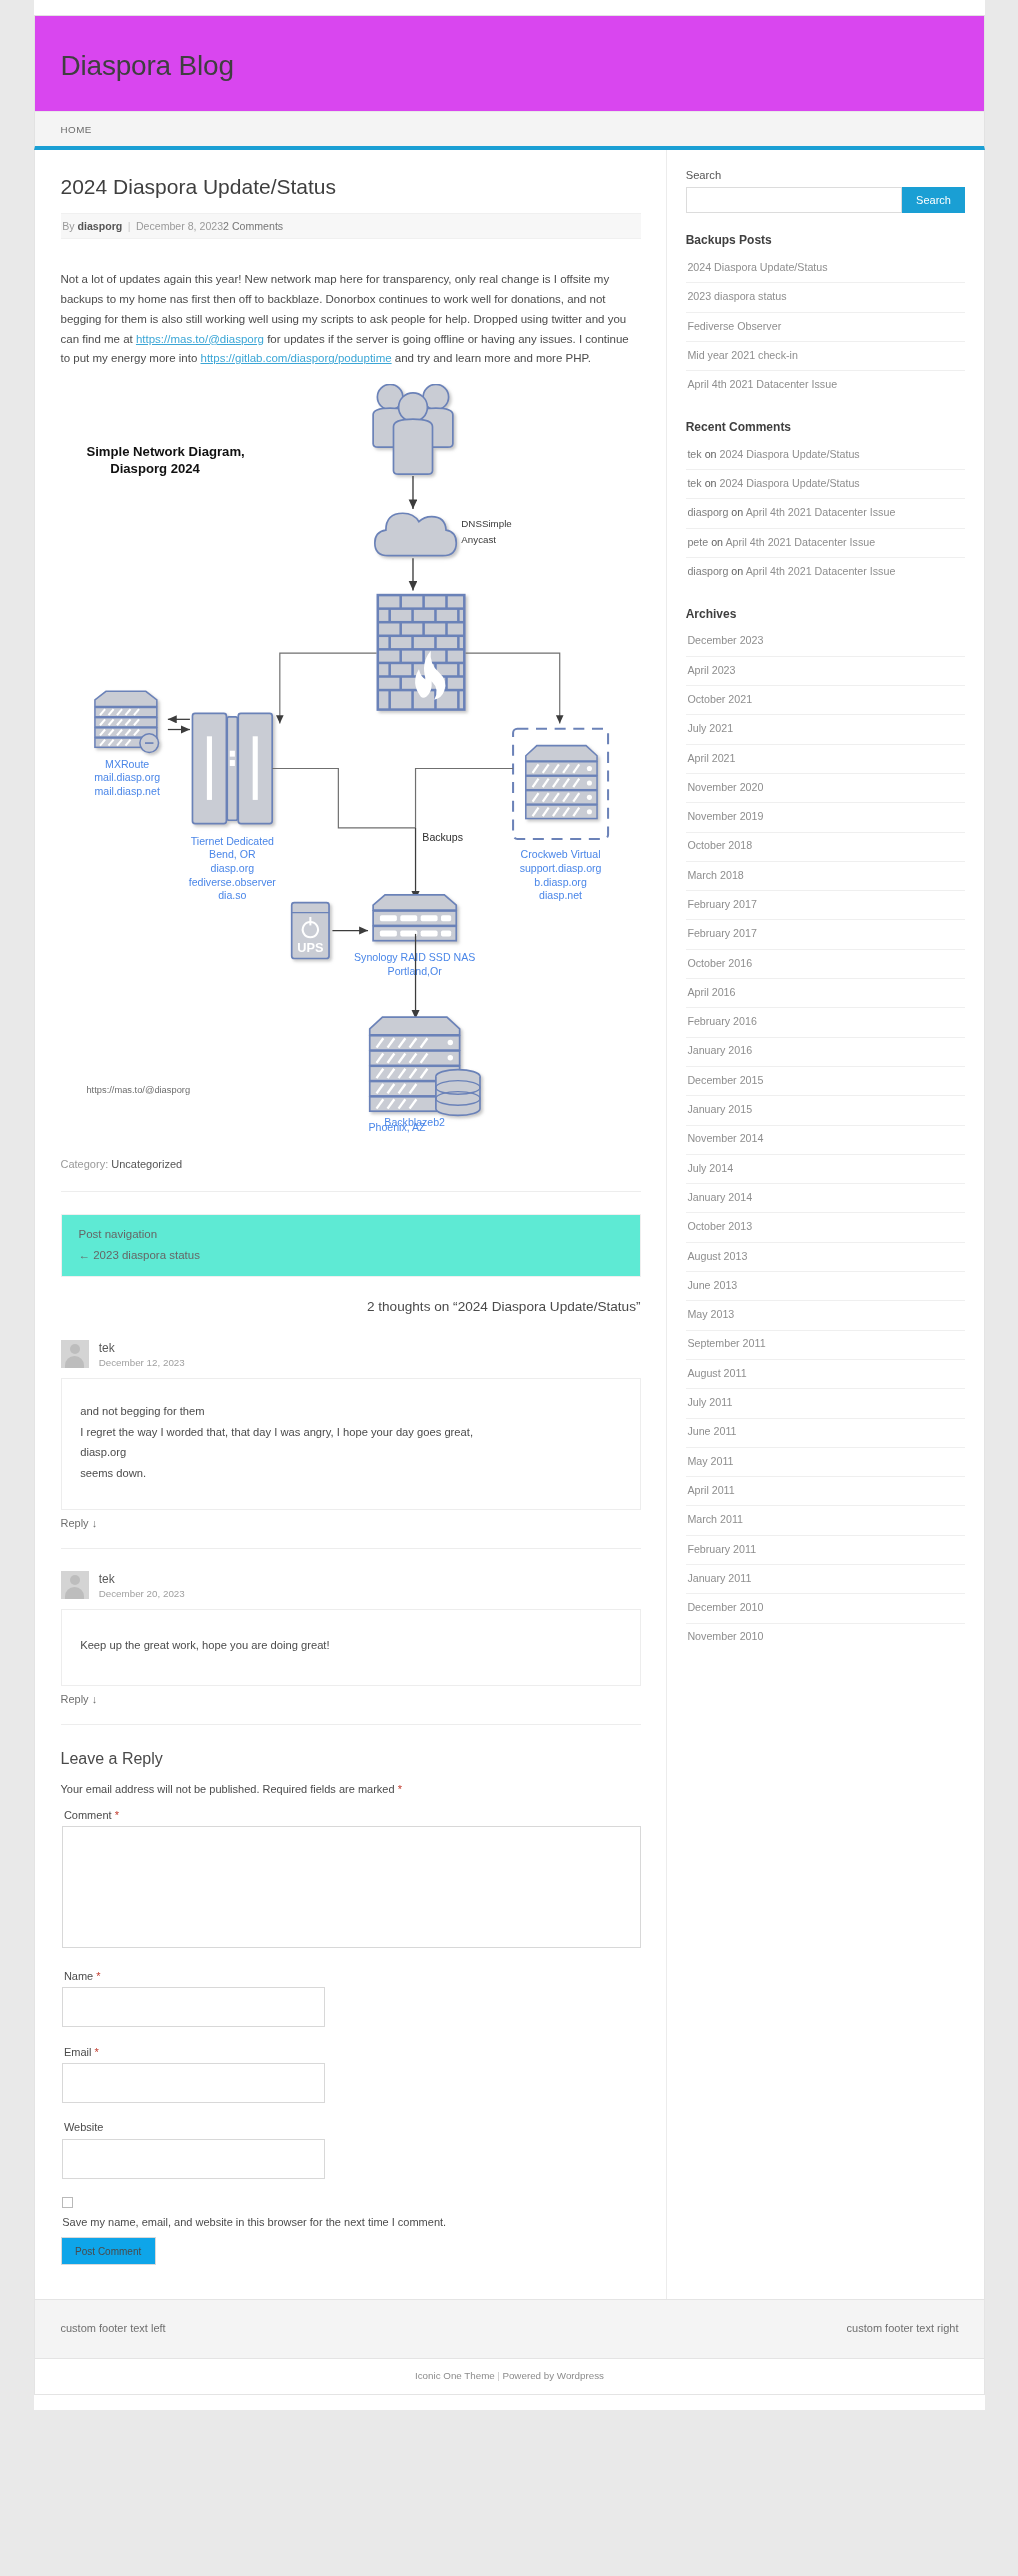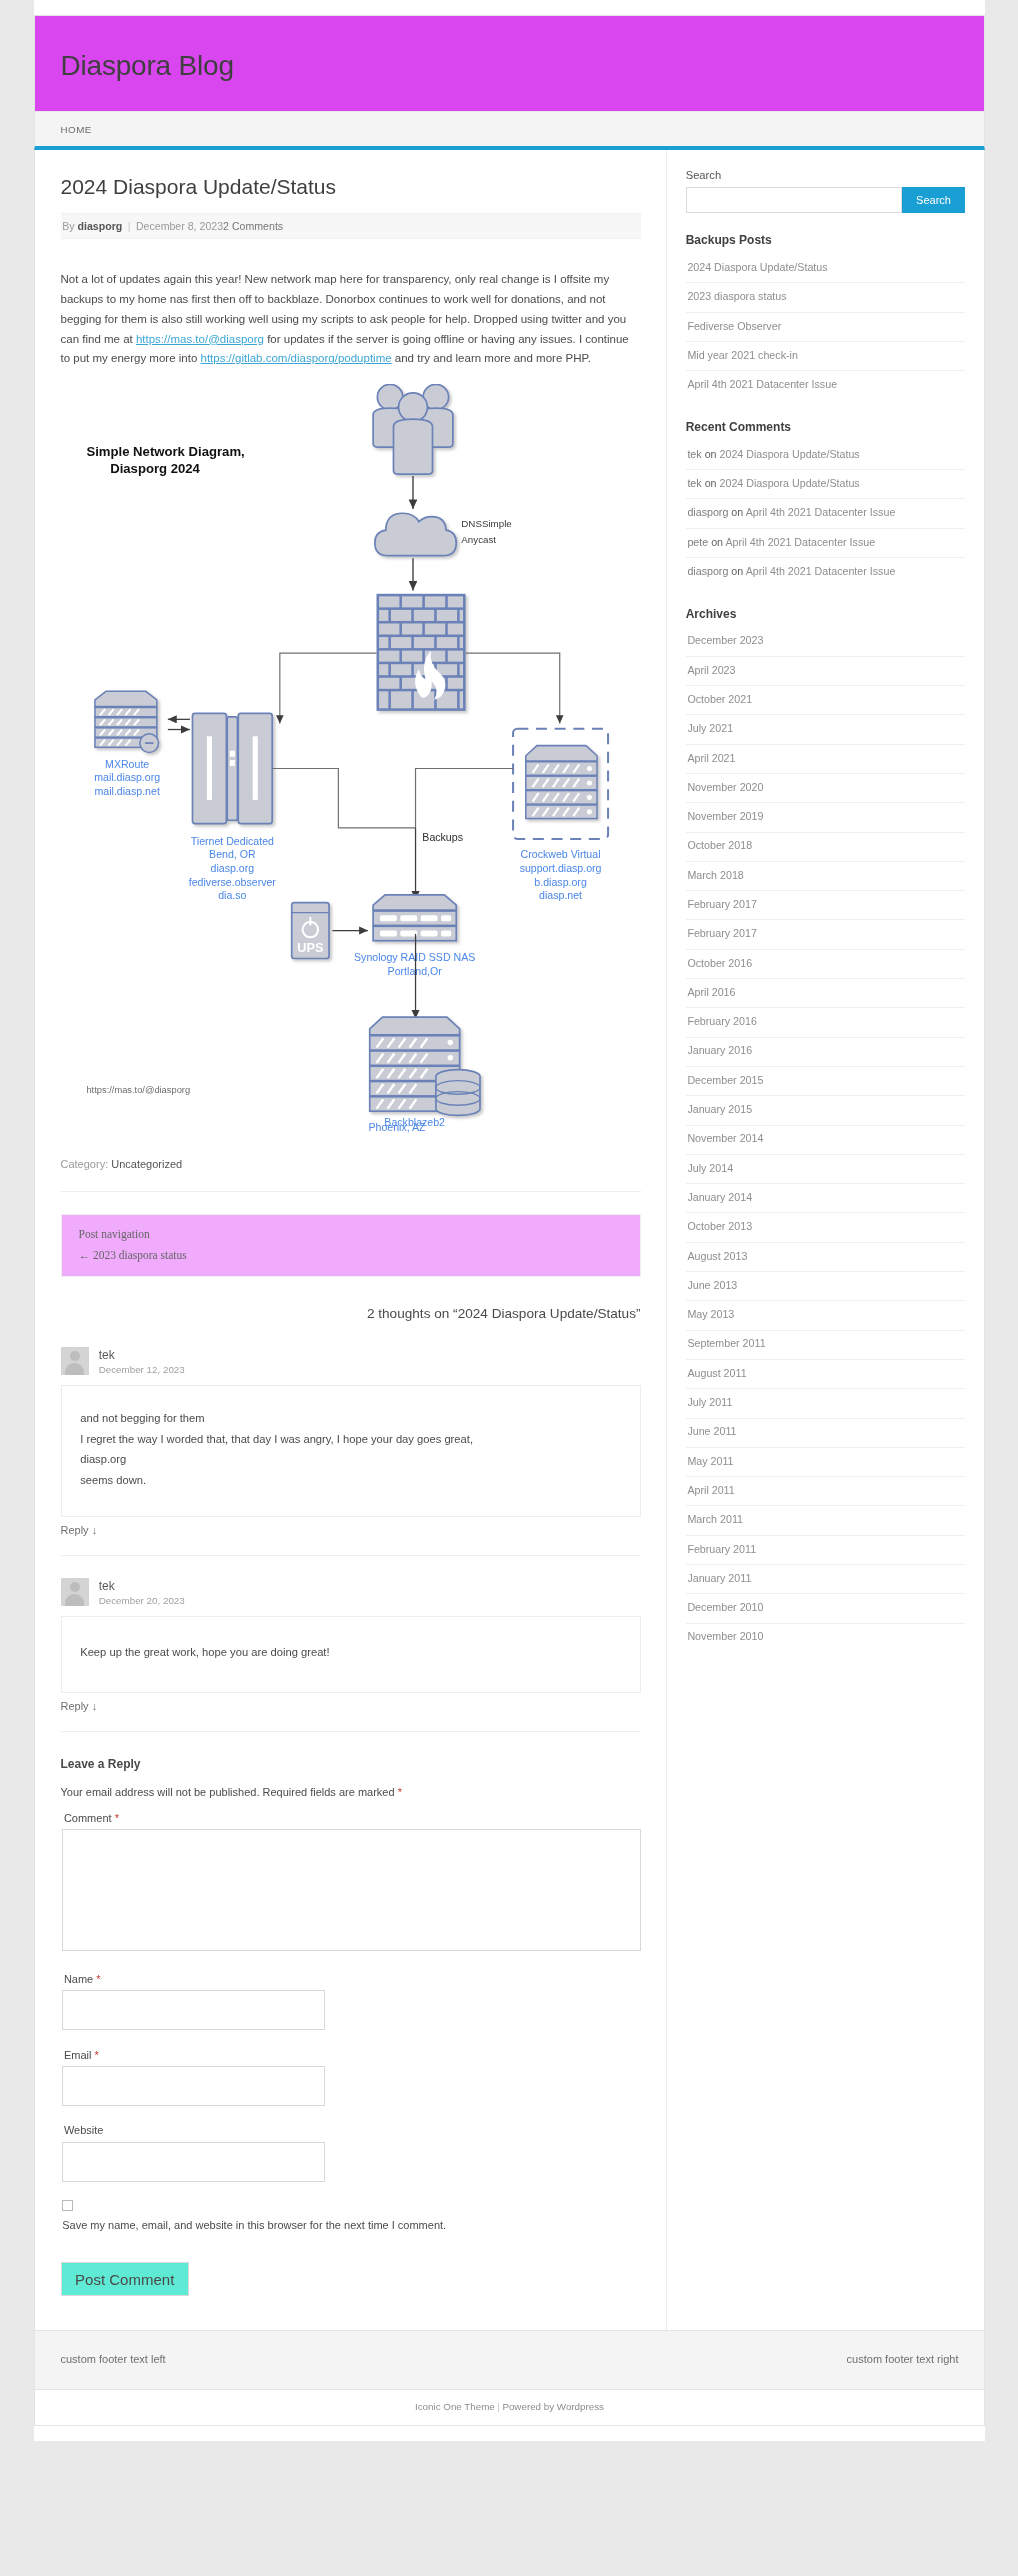--- a/index.html
+++ b/index.html
@@ -55,22 +55,22 @@
   
   .diagram { margin:15.3px 0 6.8px 0; }
   .diagram svg { display:block; }
 
   .cat-line { font-size:11px; color:#9a9a9a; margin:24px 0 20.4px 0; }
   .cat-line .cat-val { color:#555; }
 
   .hr { border:0; border-top:0.8px solid #ededed; margin:15.3px 0 22px 0; }
 
   .post-nav {
-    background:#f0abfc; border:0.8px solid #efefef;
-    padding:13.6px 17px 15.3px 17px; margin-bottom:29px;font-family:Liberation Serif, serif;
+    background:#5eead4; border:0.8px solid #efefef;
+    padding:13.6px 17px 15.3px 17px; margin-bottom:22px;
   }
   .post-nav-title { font-size:11.5px; color:#666; margin-bottom:8.5px; }
   .post-nav-link { font-size:11.5px; color:#666; cursor:pointer; }
 
   
   .comments-title { font-size:13.6px; font-weight:400; color:#4a4a4a; margin:6.8px 0 25.5px 0;text-align:right; }
   .comment { margin-bottom:6.8px; }
   .comment-head { display:flex; align-items:flex-start; gap:10.2px; margin-bottom:10.2px; }
   .avatar { width:28px; height:28px; background:#d4d4d4; flex:0 0 28px; position:relative; overflow:hidden; }
   .avatar .head { position:absolute; width:10.2px; height:10.2px; border-radius:50%; background:#bdbdbd; left:9px; top:4.2px; }
@@ -79,40 +79,40 @@
   .comment-date { font-size:9.8px; color:#a0a0a0; margin-top:0.8px; }
   .comment-body {
     border:0.8px solid #ededed; padding:22px 18.7px 25.5px 18.7px;
     font-size:11.2px; line-height:1.85; color:#4b4b4b;
   }
   .reply-link { font-size:11px; color:#6f6f6f; margin:6.8px 0 0 0; cursor:pointer; }
   .comment-divider { border:0; border-top:0.8px solid #ededed; margin:18.7px 0 22px 0; }
 
   
   .reply-form { margin-top:25.5px; }
-  .reply-title { font-size:12px; font-weight:700; color:#4a4a4a; margin-bottom:15.3px; }
+  .reply-title { font-size:16px; font-weight:400; color:#4a4a4a; margin-bottom:15.3px; }
   .reply-note { font-size:11px; color:#4b4b4b; margin-bottom:13.6px; }
   .req { color:#c0392b; }
   .field-label { font-size:11px; color:#4b4b4b; display:block; margin:0 0 5.1px 1.7px; }
   .field-indent { padding-left:1.7px; }
   textarea.comment-area {
     width:100%; height:122px; border:0.8px solid #d8d8d8; background:#fff;
     font-family:"Liberation Sans", sans-serif; font-size:11px; padding:6.8px; resize:none;
   }
   input.text-field {
     width:263px; height:40px; border:0.8px solid #d8d8d8; background:#fff;
     font-family:"Liberation Sans", sans-serif; font-size:11px; padding:5.1px 6.8px;
   }
   .field-group { margin-bottom:18.7px; }
   .consent-row { margin:5.1px 0 3.4px 0; }
   .consent-box { width:11px; height:11px; border:0.8px solid #b9b9b9; background:#fff; display:block; }
   .consent-text { font-size:11px; color:#4b4b4b; margin-top:7.6px; }
   .post-comment-btn {
-    margin-top:28px; background:#5eead4; border:0.8px solid #d9d9d9;
-    font-family:"Liberation Sans", sans-serif; font-size:15px; color:#4a4a4a;
+    margin-top:6px; background:#0ea5e9; border:0.8px solid #d9d9d9;
+    font-family:"Liberation Sans", sans-serif; font-size:10px; color:#4a4a4a;
     padding:7.6px 13.6px; cursor:pointer;
   }
 
   
   .widget { margin-bottom:20.4px; }
   .widget-label { font-size:11.2px; color:#555; margin-bottom:6px; }
   .widget-title { font-size:12px; font-weight:700; color:#3f3f3f; margin:0 0 6.8px 0; }
   .search-row { display:flex; }
   .search-input {
     flex:1; height:26px; border:0.8px solid #dcdcdc; background:#fff;

